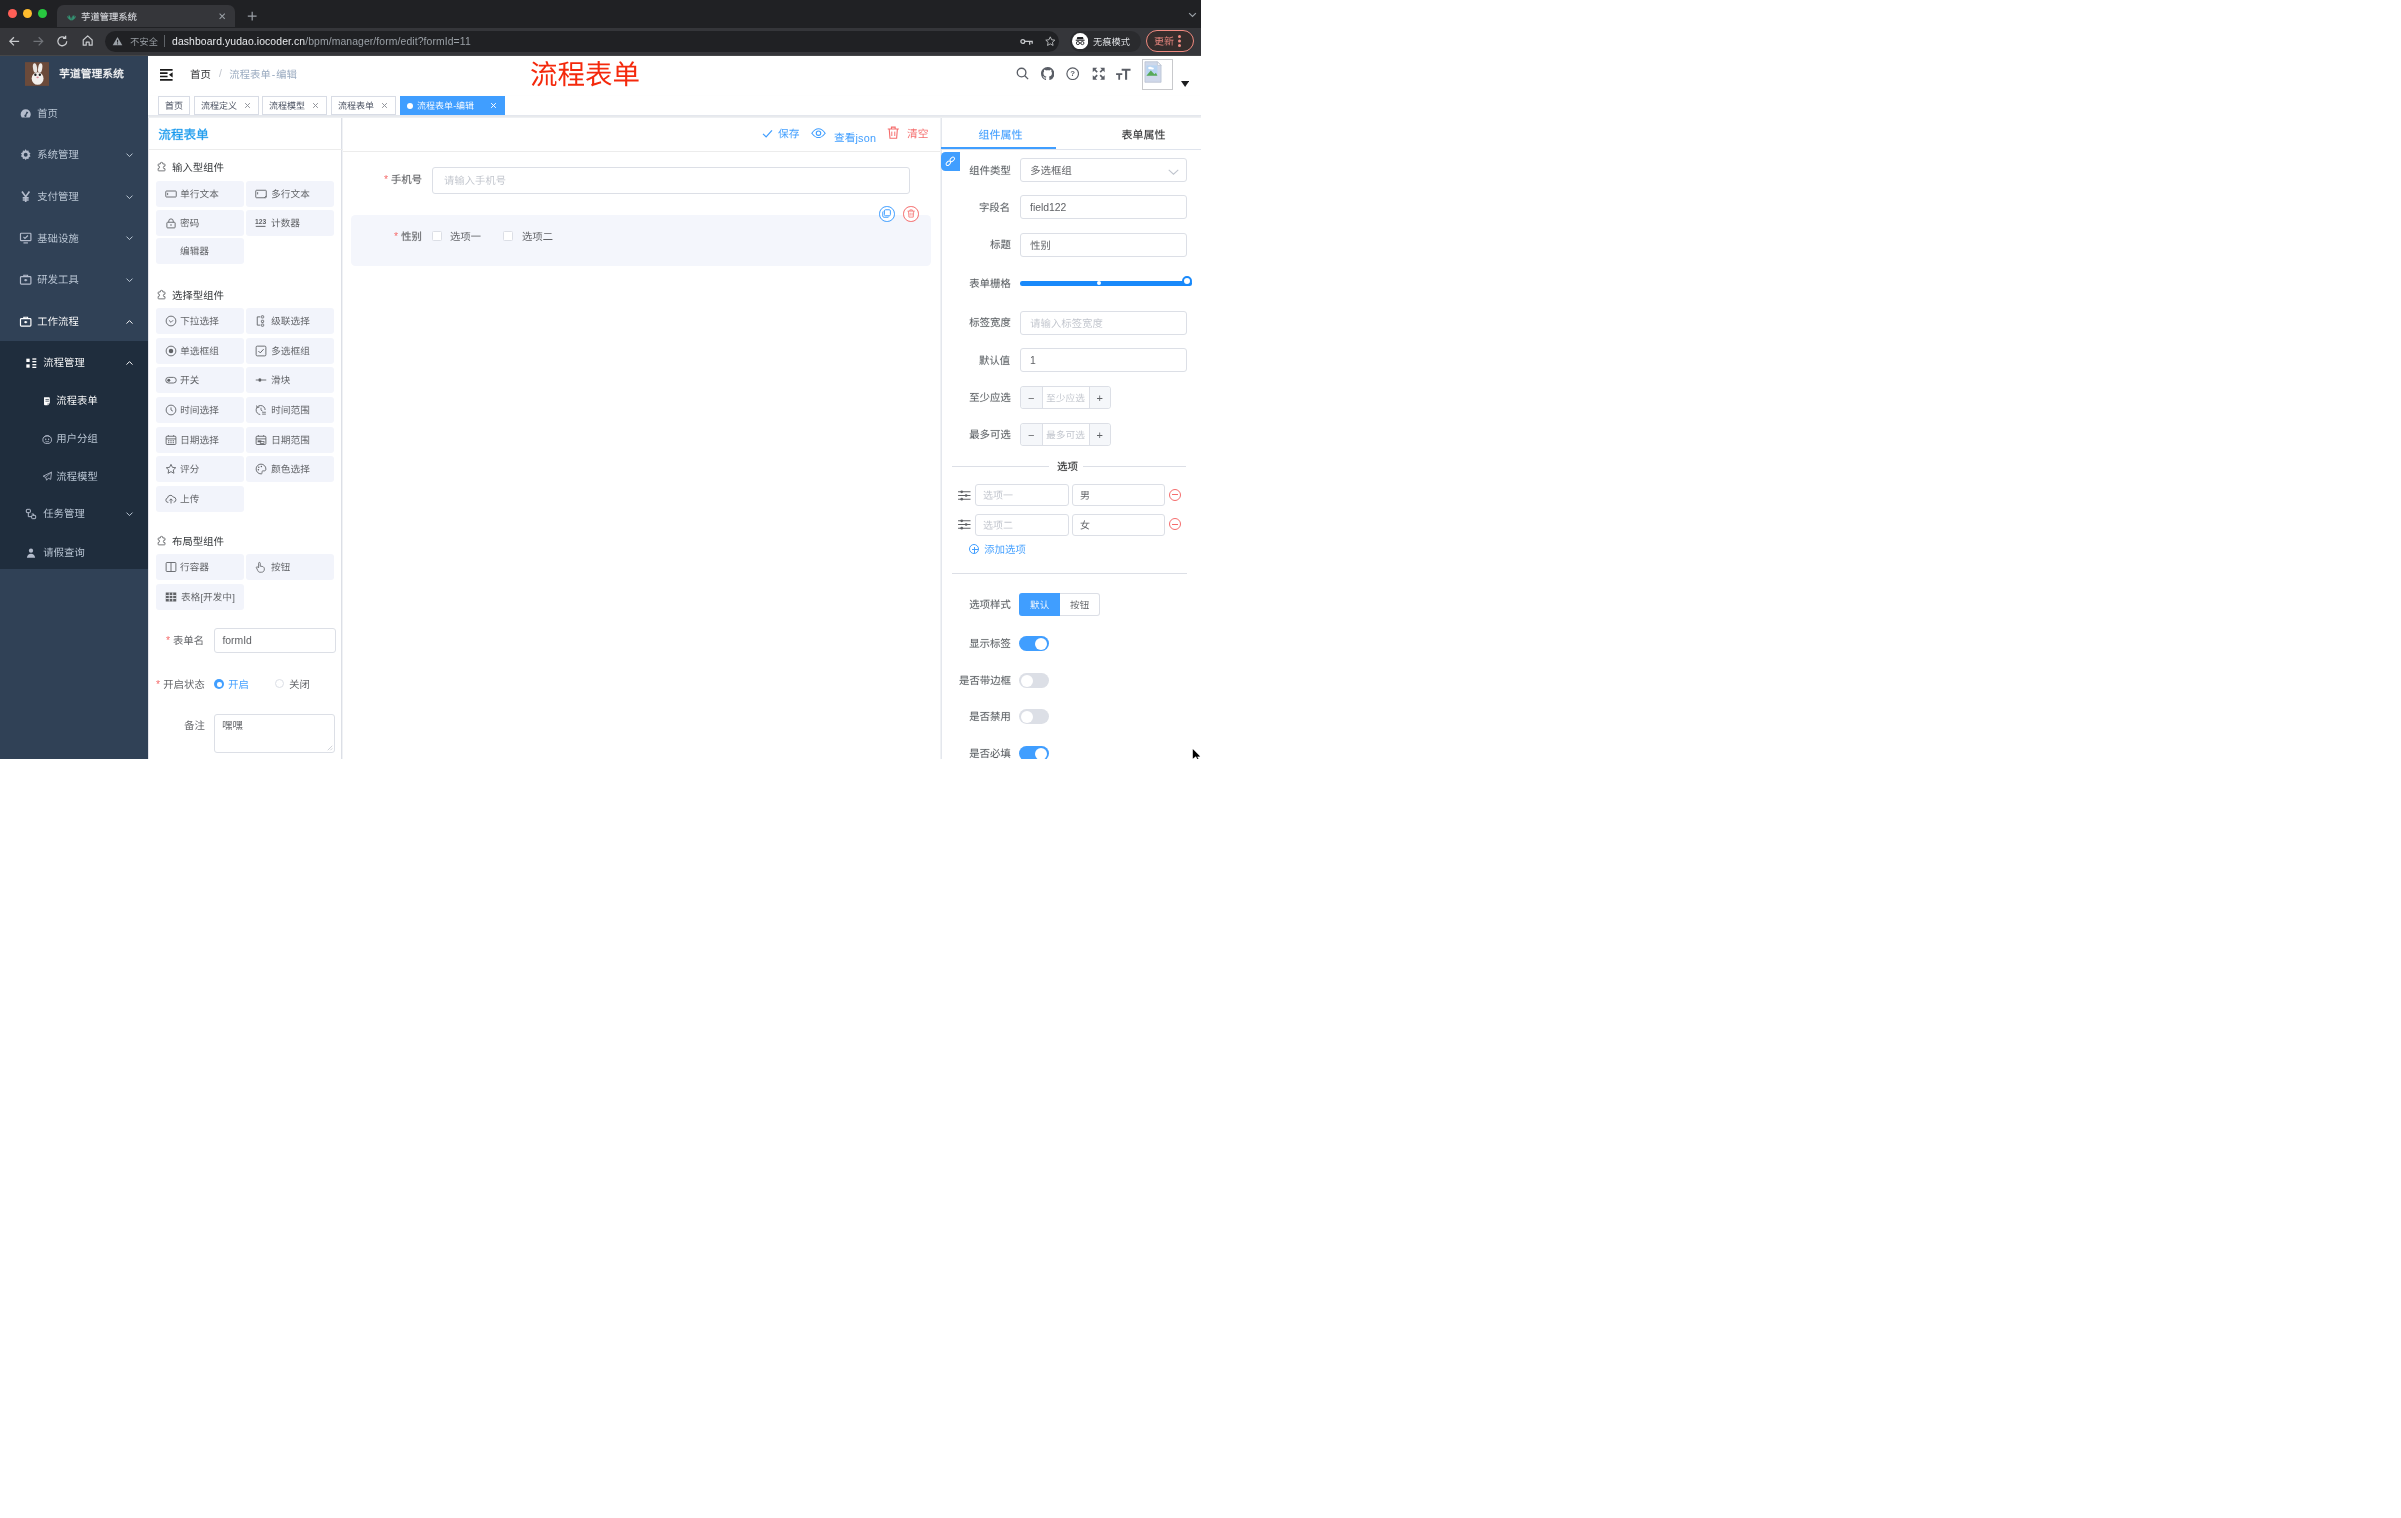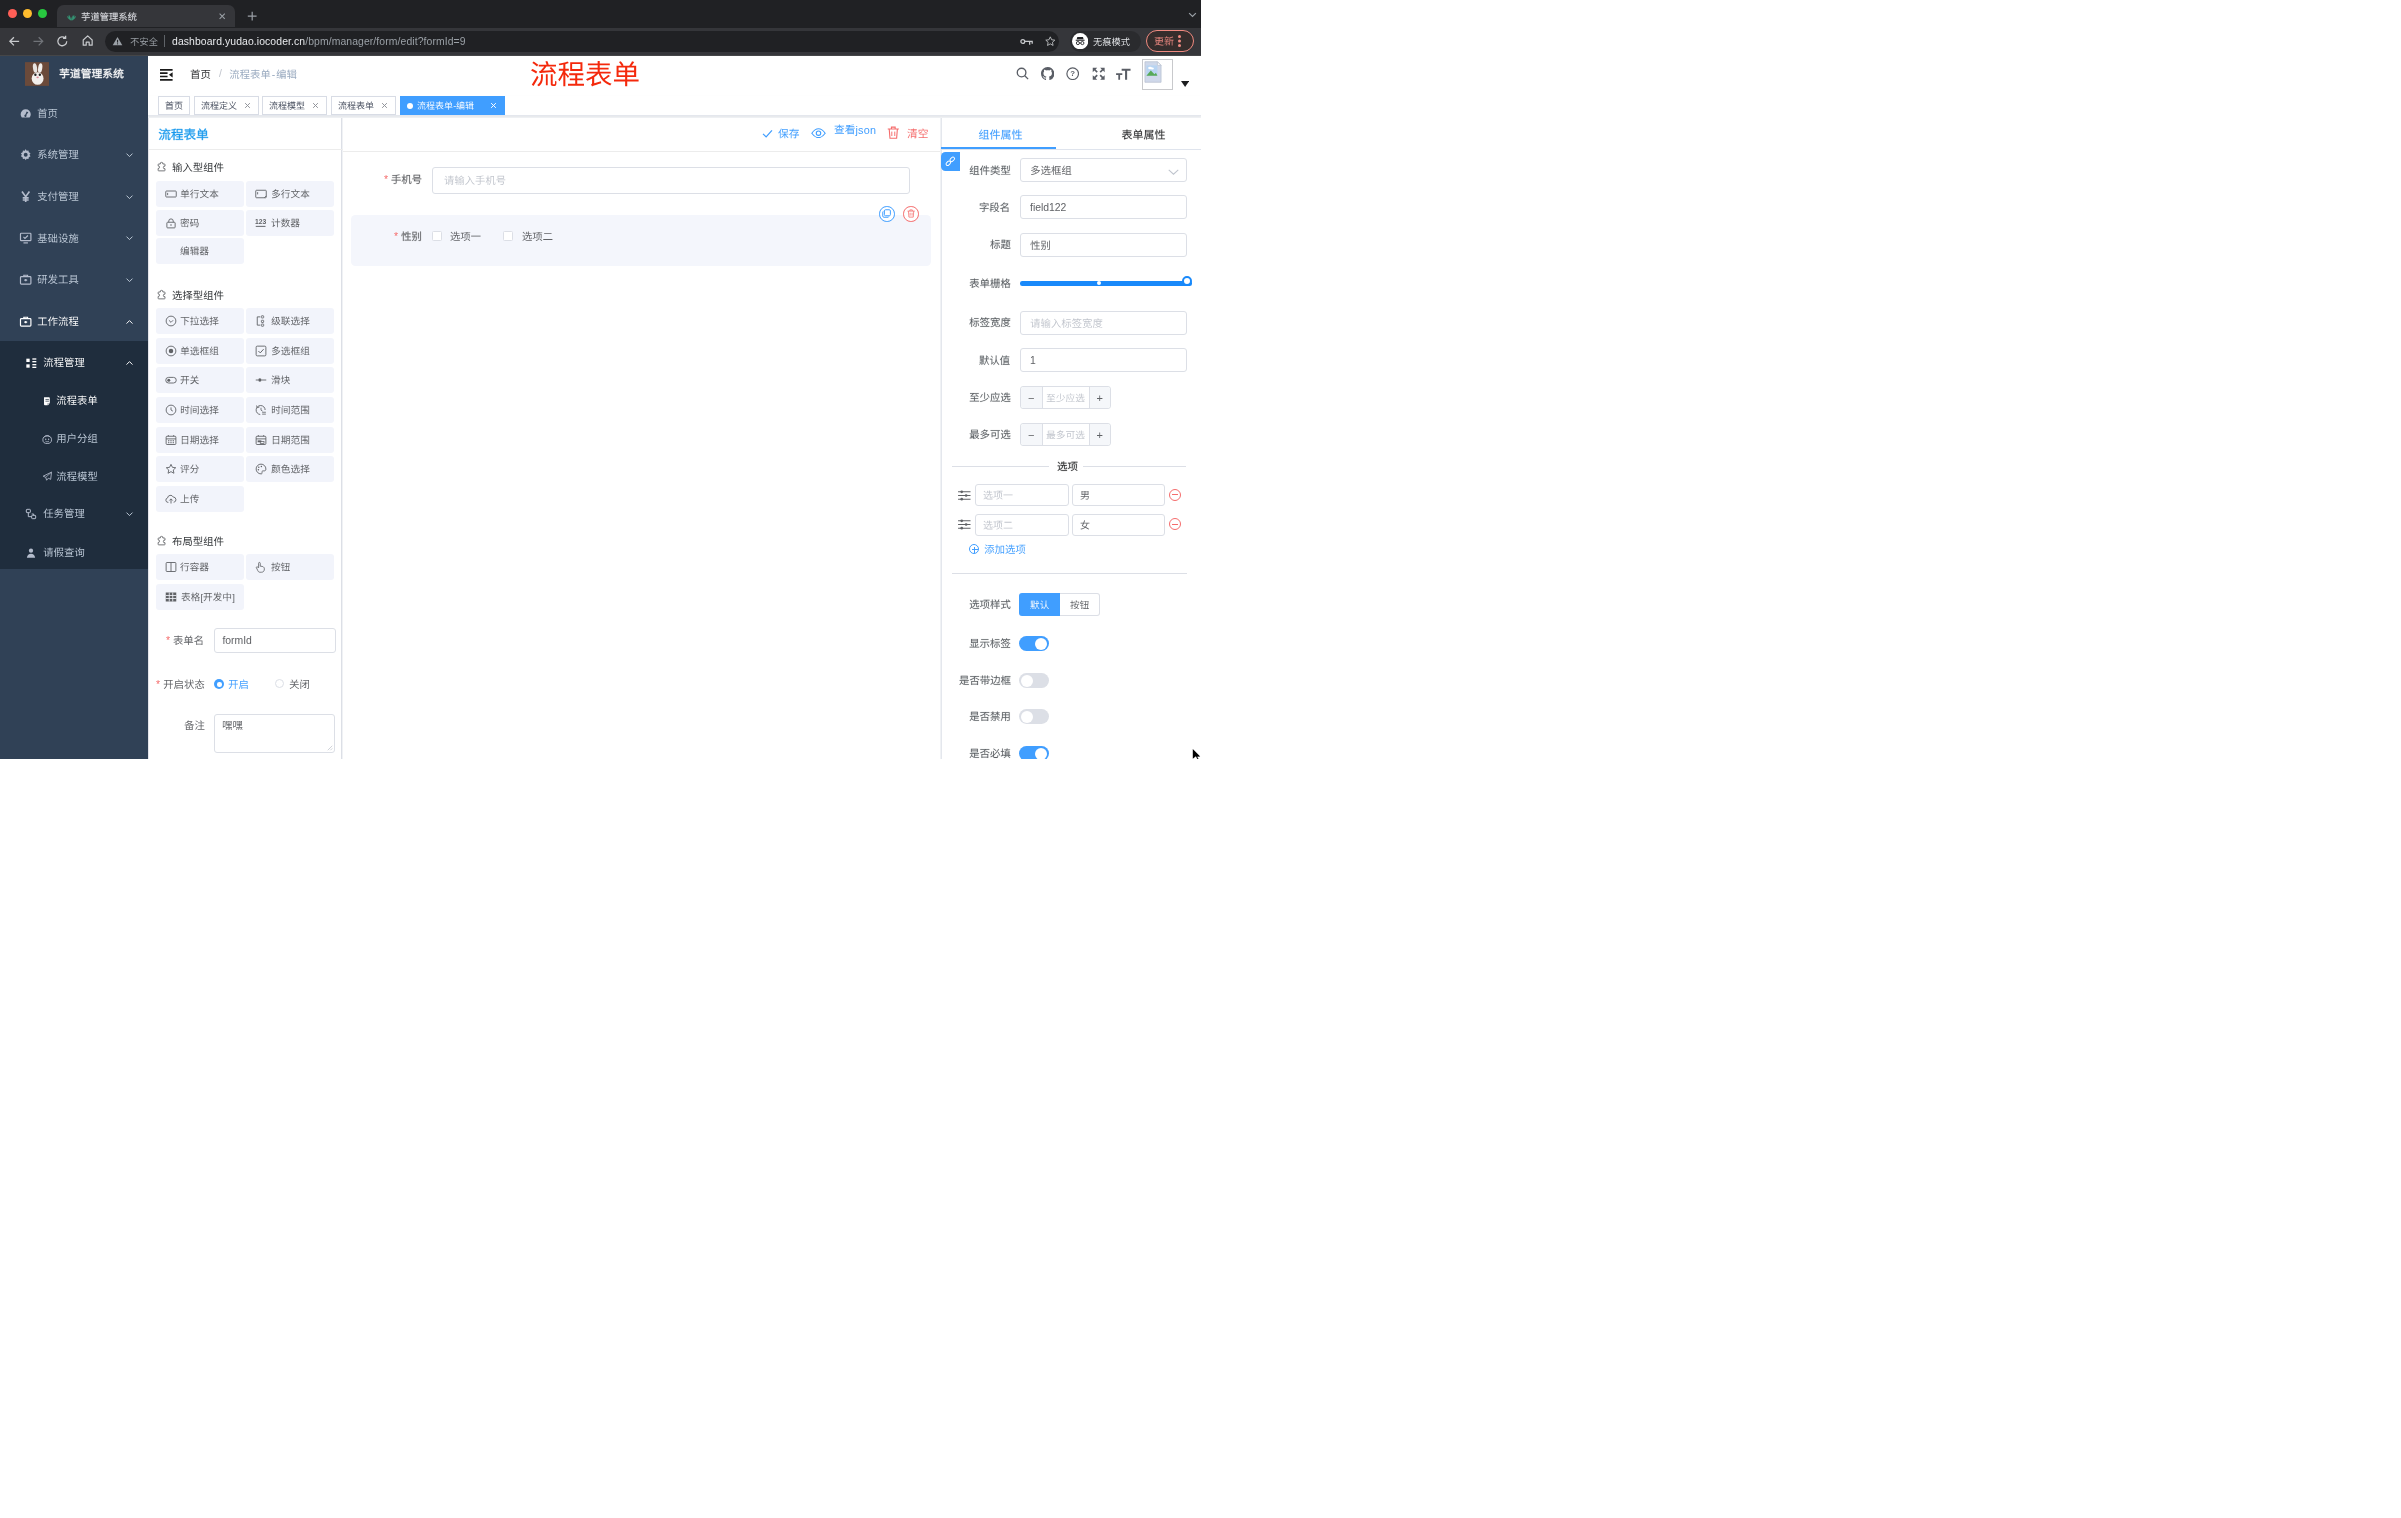--- a/index.html
+++ b/index.html
@@ -83,21 +83,21 @@
         <rect x="7.3" y="10.6" width="1.5" height="1.5" fill="#202124"></rect>
       </svg>
   <div class="flex" style="position:absolute;left:24.5px;top:0;height:21px">
         <svg class="zh" style="width:28px;height:9.3px;" viewBox="0 0 3000 1000" fill="#9aa0a6">
           <use href="#u4e0d"></use>
           <use href="#u5b89" x="1000"></use>
           <use href="#u5168" x="2000"></use>
         </svg>
       </div>
   <div class="abs" style="left:59px;top:4.5px;width:0.7px;height:12px;background:#5f6368"></div>
-  <div class="abs flex" style="left:67px;top:0;height:21px;font-size:10.4px;color:#e8eaed;letter-spacing:0.1px">dashboard.yudao.iocoder.cn<span style="color:#9aa0a6">/bpm/manager/form/edit?formId=9</span></div>
+  <div class="abs flex" style="left:67px;top:0;height:21px;font-size:10.4px;color:#e8eaed;letter-spacing:0.1px">dashboard.yudao.iocoder.cn<span style="color:#9aa0a6">/bpm/manager/form/edit?formId=11</span></div>
   <svg class="ic abs" style="left:915px;top:6px" width="13.4" height="9.7" viewBox="0 0 18 13">
         <circle cx="3.8" cy="6" r="2.6" stroke="#c8cacd" stroke-width="1.7" fill="none"></circle>
         <path d="M6.4 6h10.8M13 6v4.3M16.4 6v3.2" stroke="#c8cacd" stroke-width="1.7" fill="none"></path>
       </svg>
   <svg class="ic abs" style="left:939px;top:4.5px" width="12.6" height="12.6" viewBox="0 0 24 24">
         <path d="M12 3.5l2.6 5.6 6 .7-4.5 4.1 1.2 6-5.3-3-5.3 3 1.2-6L3.4 9.8l6-.7z" stroke="#c8cacd" stroke-width="1.6" fill="none" stroke-linejoin="round"></path>
       </svg>
  </div>
  <div class="abs flex" style="left:1070px;top:3.3px;width:71px;height:21px;border-radius:10.4px;background:#2a2b2e">
    <svg class="ic" style="margin-left:2.2px" width="16.3" height="16.3" viewBox="0 0 22 22">
@@ -877,21 +877,21 @@
 <div class="abs flex" style="left:630px;top:8.2px;height:15px">
         <svg class="zh" style="width:21.5px;height:10.8px;" viewBox="0 0 2000 1000" fill="#409eff">
           <use href="#u4fdd"></use>
           <use href="#u5b58" x="1000"></use>
         </svg>
       </div>
 <svg class="ic abs" style="left:663px;top:10px" width="15" height="10.4" viewBox="0 0 20 14">
         <path d="M1 7c2.8-4 6-6 9-6s6.2 2 9 6c-2.8 4-6 6-9 6s-6.2-2-9-6z" stroke="#409eff" stroke-width="1.5" fill="none"></path>
         <circle cx="10" cy="7" r="3" stroke="#409eff" stroke-width="1.5" fill="none"></circle>
       </svg>
-<div class="abs flex" style="left:686px;top:4px;height:15px">
+<div class="abs flex" style="left:686px;top:12px;height:15px">
         <svg class="zh" style="width:21.5px;height:10.8px;" viewBox="0 0 2000 1000" fill="#409eff">
           <use href="#u67e5"></use>
           <use href="#u770b" x="1000"></use>
         </svg>
         <span style="font-size:10.8px;color:#409eff;letter-spacing:0.2px">json</span>
       </div>
 <svg class="ic abs" style="left:739px;top:8.2px" width="12.6" height="13.4" viewBox="0 0 17 18">
         <path d="M1 4h15M6 4V1.5h5V4M3 4l1 12.5h9L14 4" stroke="#f56c6c" stroke-width="1.5" fill="none"></path>
         <path d="M6.5 7.5v6M10.5 7.5v6" stroke="#f56c6c" stroke-width="1.3"></path>
       </svg>

